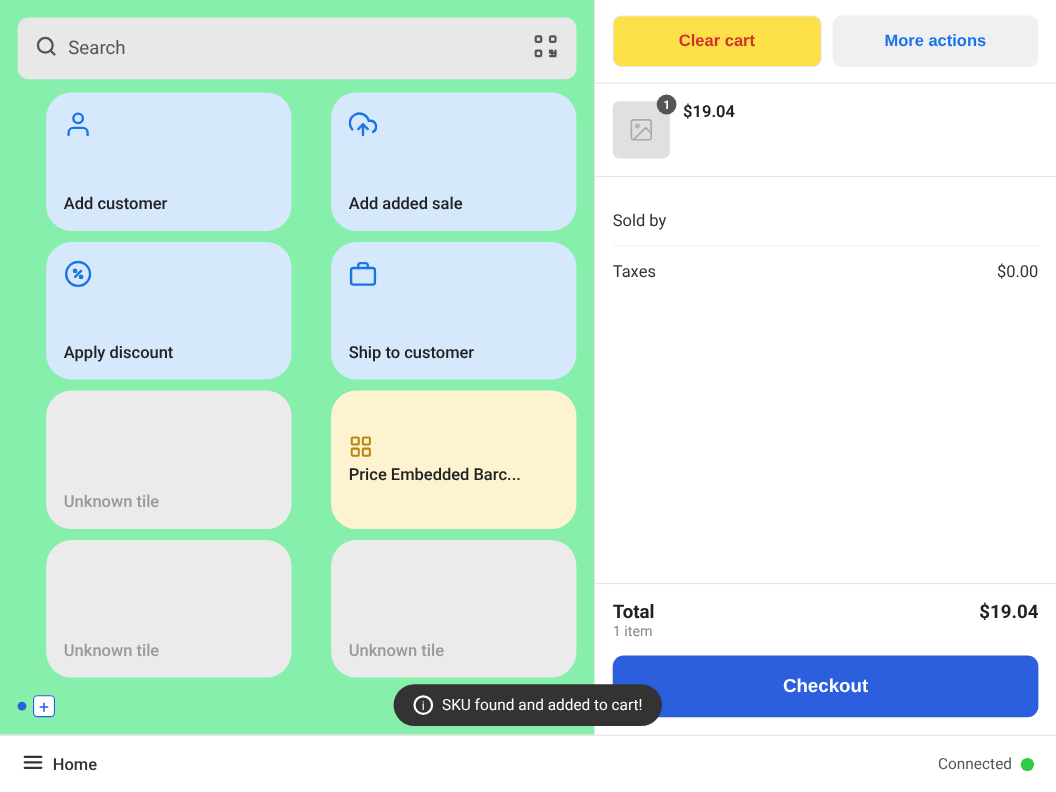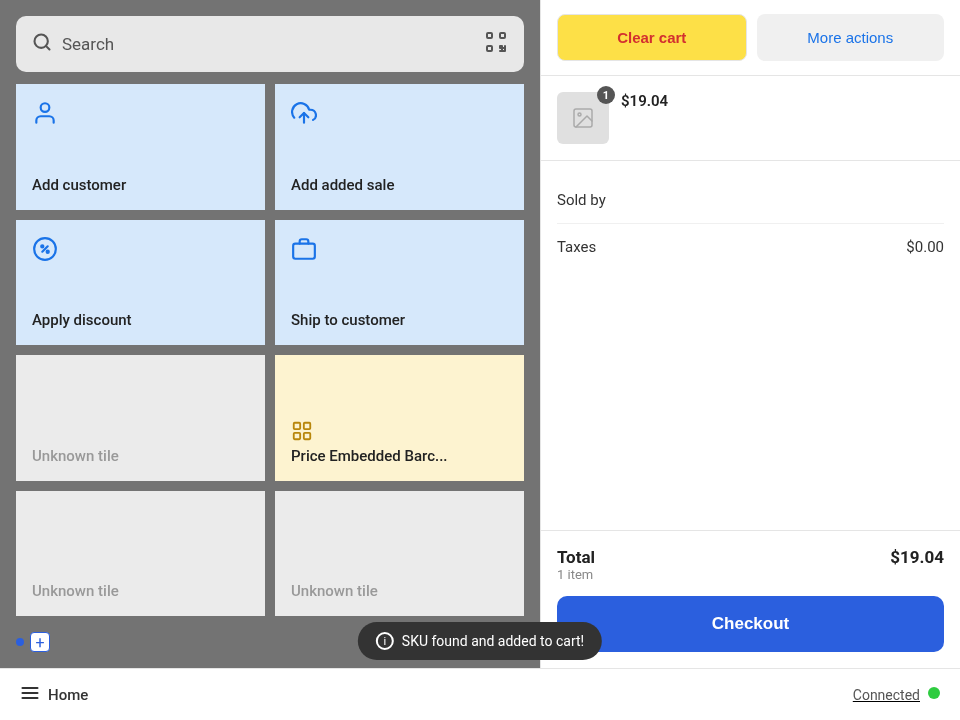--- a/index.html
+++ b/index.html
@@ -17,21 +17,21 @@
       display: flex;
       flex: 1;
       overflow: hidden;
     }
 
     
     .left-panel {
       width: 540px;
       display: flex;
       flex-direction: column;
-      background: #737373;
+      background: #86efac;
       padding: 16px;
       gap: 12px;
     }
 
     .search-bar {
       background: #e8e8e8;
       border-radius: 10px;
       padding: 14px 16px;
       display: flex;
       align-items: center;
@@ -55,27 +55,28 @@
     }
 
     .tiles-grid {
       display: grid;
       grid-template-columns: 1fr 1fr;
       gap: 10px;
       flex: 1;
     }
 
     .tile {
-      border-radius: 0;
+      border-radius: 23px;
       padding: 16px;
       display: flex;
       flex-direction: column;
-      justify-content: flex-end;
+      justify-content: center;
       min-height: 110px;
       cursor: pointer;
+      margin-left: 26px;
     }
     .tile-blue {
       background: #d6e8fb;
     }
     .tile-gray {
       background: #ebebeb;
     }
     .tile-yellow {
       background: #fdf3d0;
     }
@@ -122,21 +123,21 @@
       cursor: pointer;
       text-align: center;
     }
     .btn-more-actions {
       flex: 1;
       background: #f0f0f0;
       border: none;
       border-radius: 8px;
       padding: 14px;
       font-size: 15px;
-      font-weight: 400;
+      font-weight: 700;
       color: #1a73e8;
       cursor: pointer;
       text-align: center;
     }
 
     .cart-items {
       padding: 16px;
       border-bottom: 1px solid #e5e5e5;
     }
 
@@ -278,23 +279,22 @@
       gap: 8px;
       cursor: pointer;
     }
     .home-label {
       font-size: 15px;
       color: #333;
       font-weight: 500;
     }
     .bottom-right {
       display: flex;
-      align-items: flex-start;
+      align-items: center;
       gap: 8px;
-      text-decoration: underline;
     }
     .connected-label {
       font-size: 14px;
       color: #555;
     }
     .connected-dot {
       width: 12px;
       height: 12px;
       border-radius: 50%;
       background: #2ecc40;

